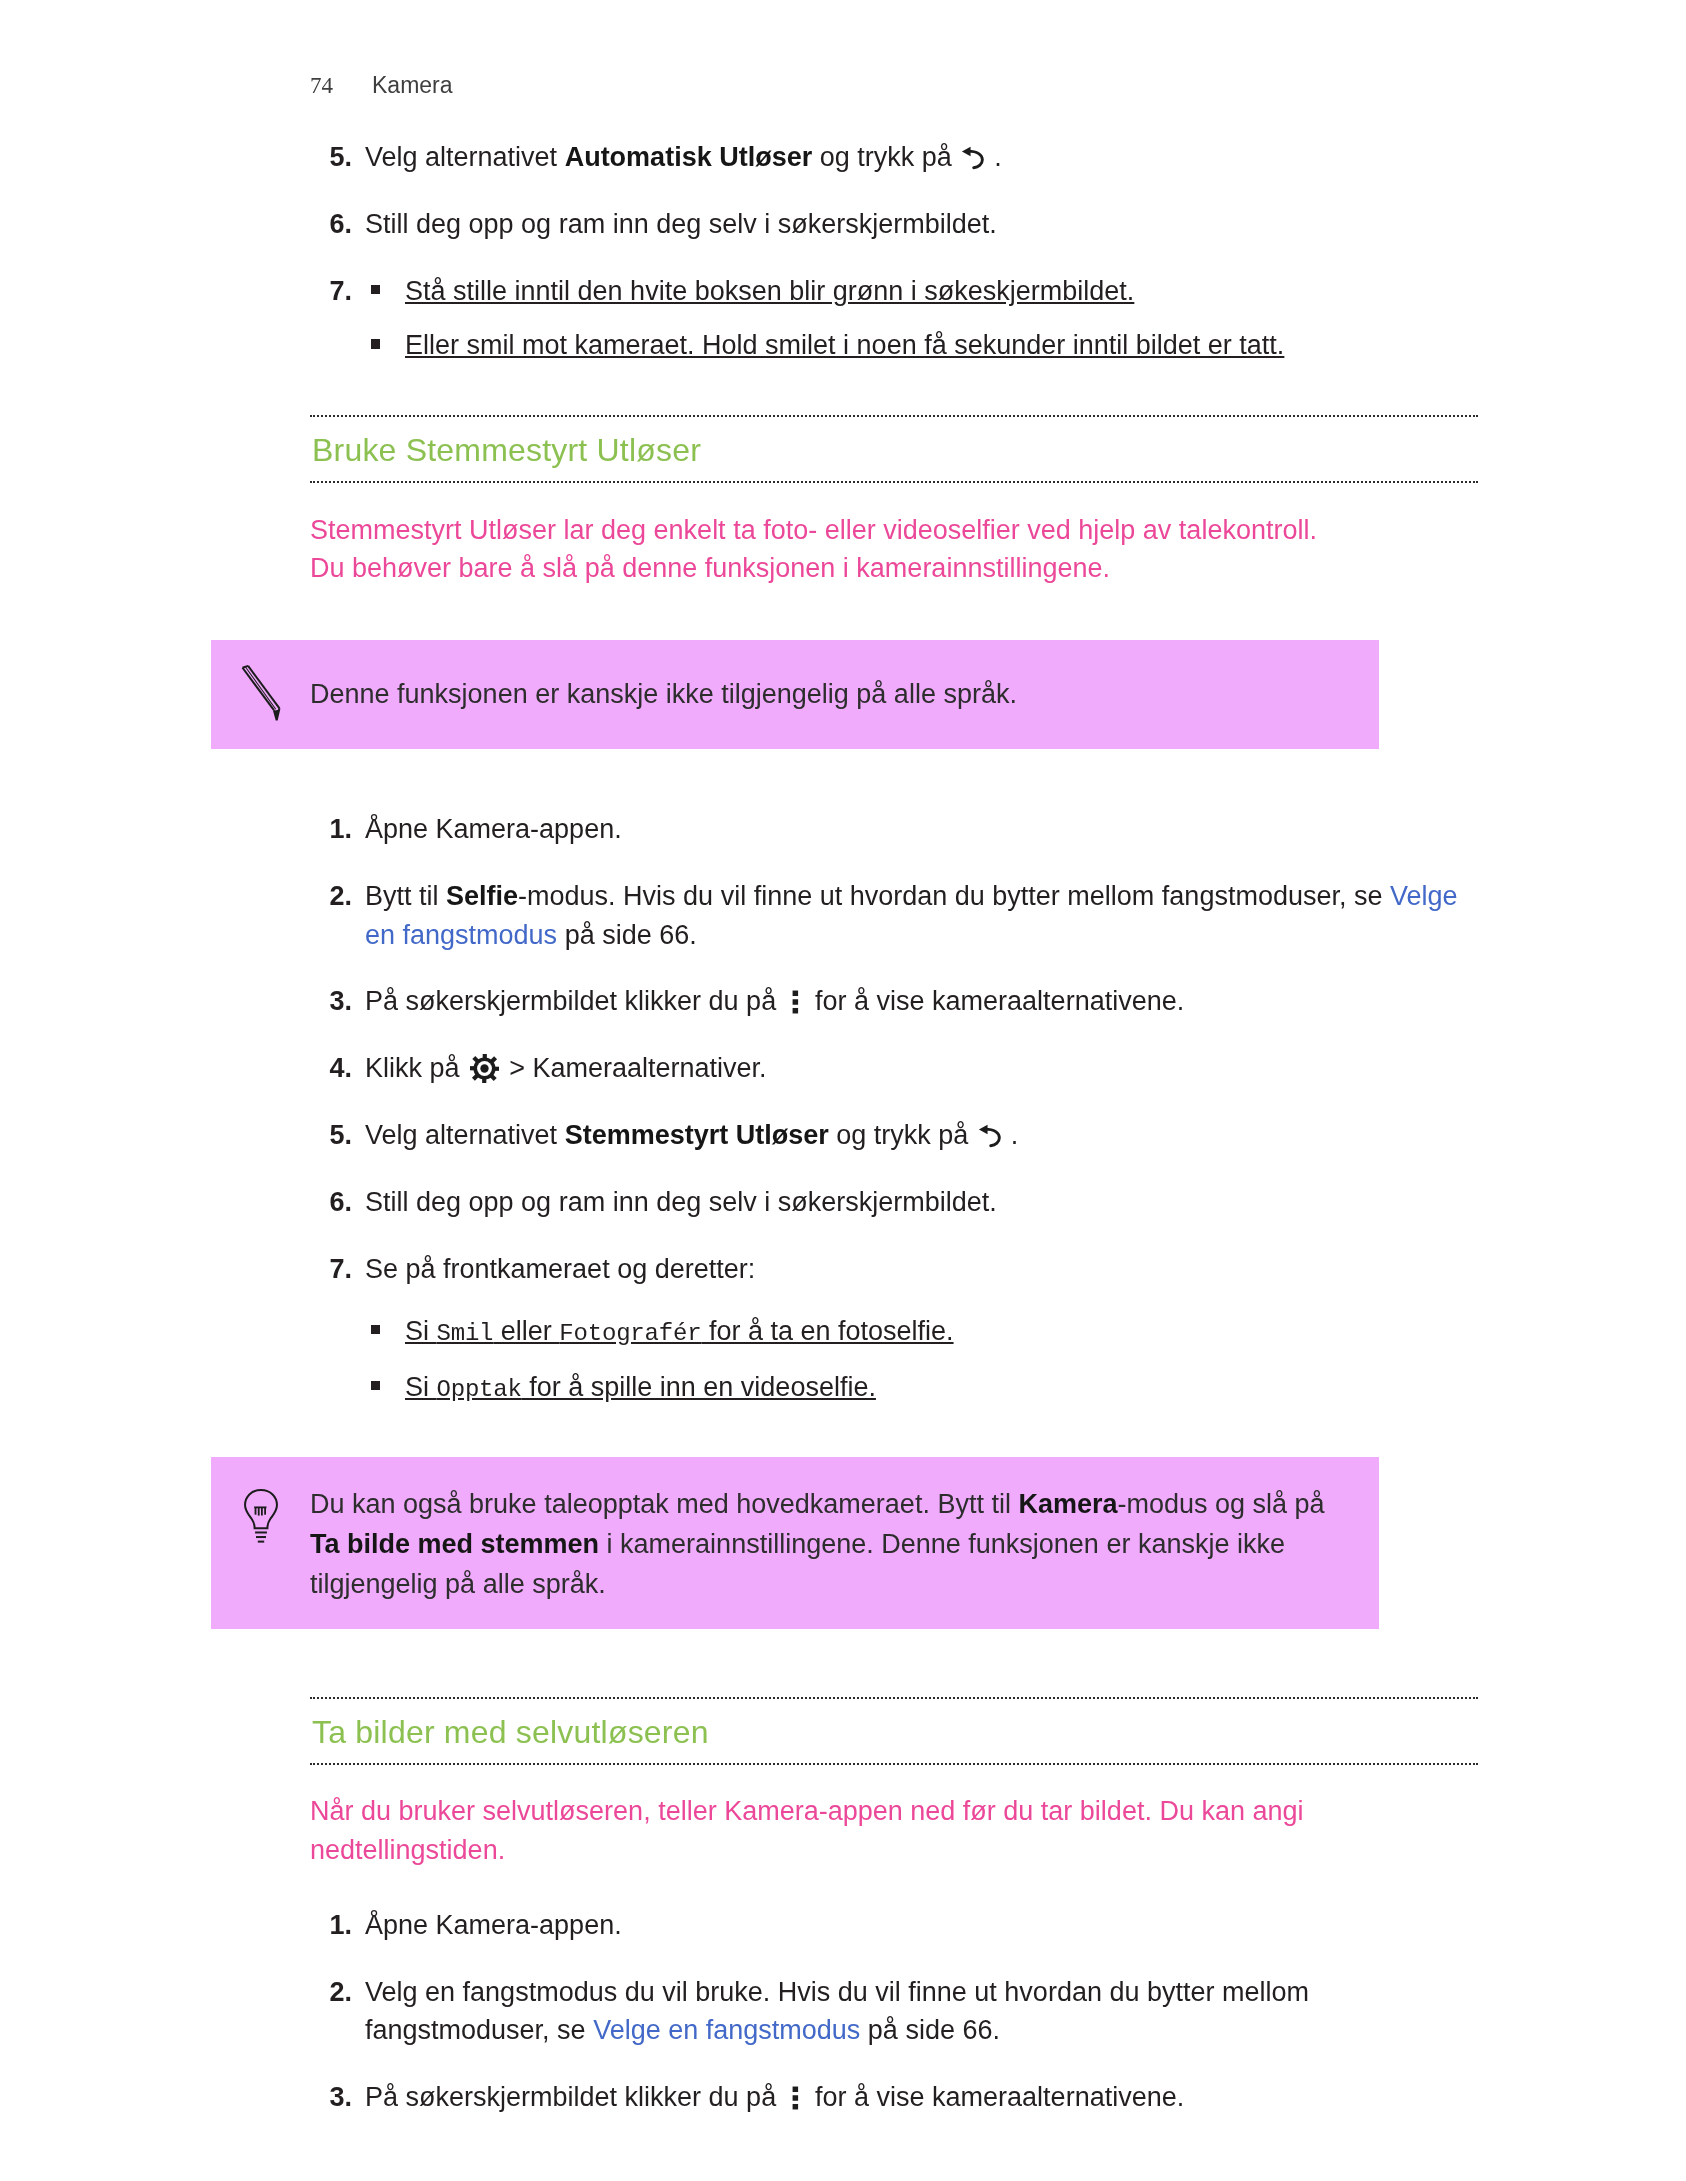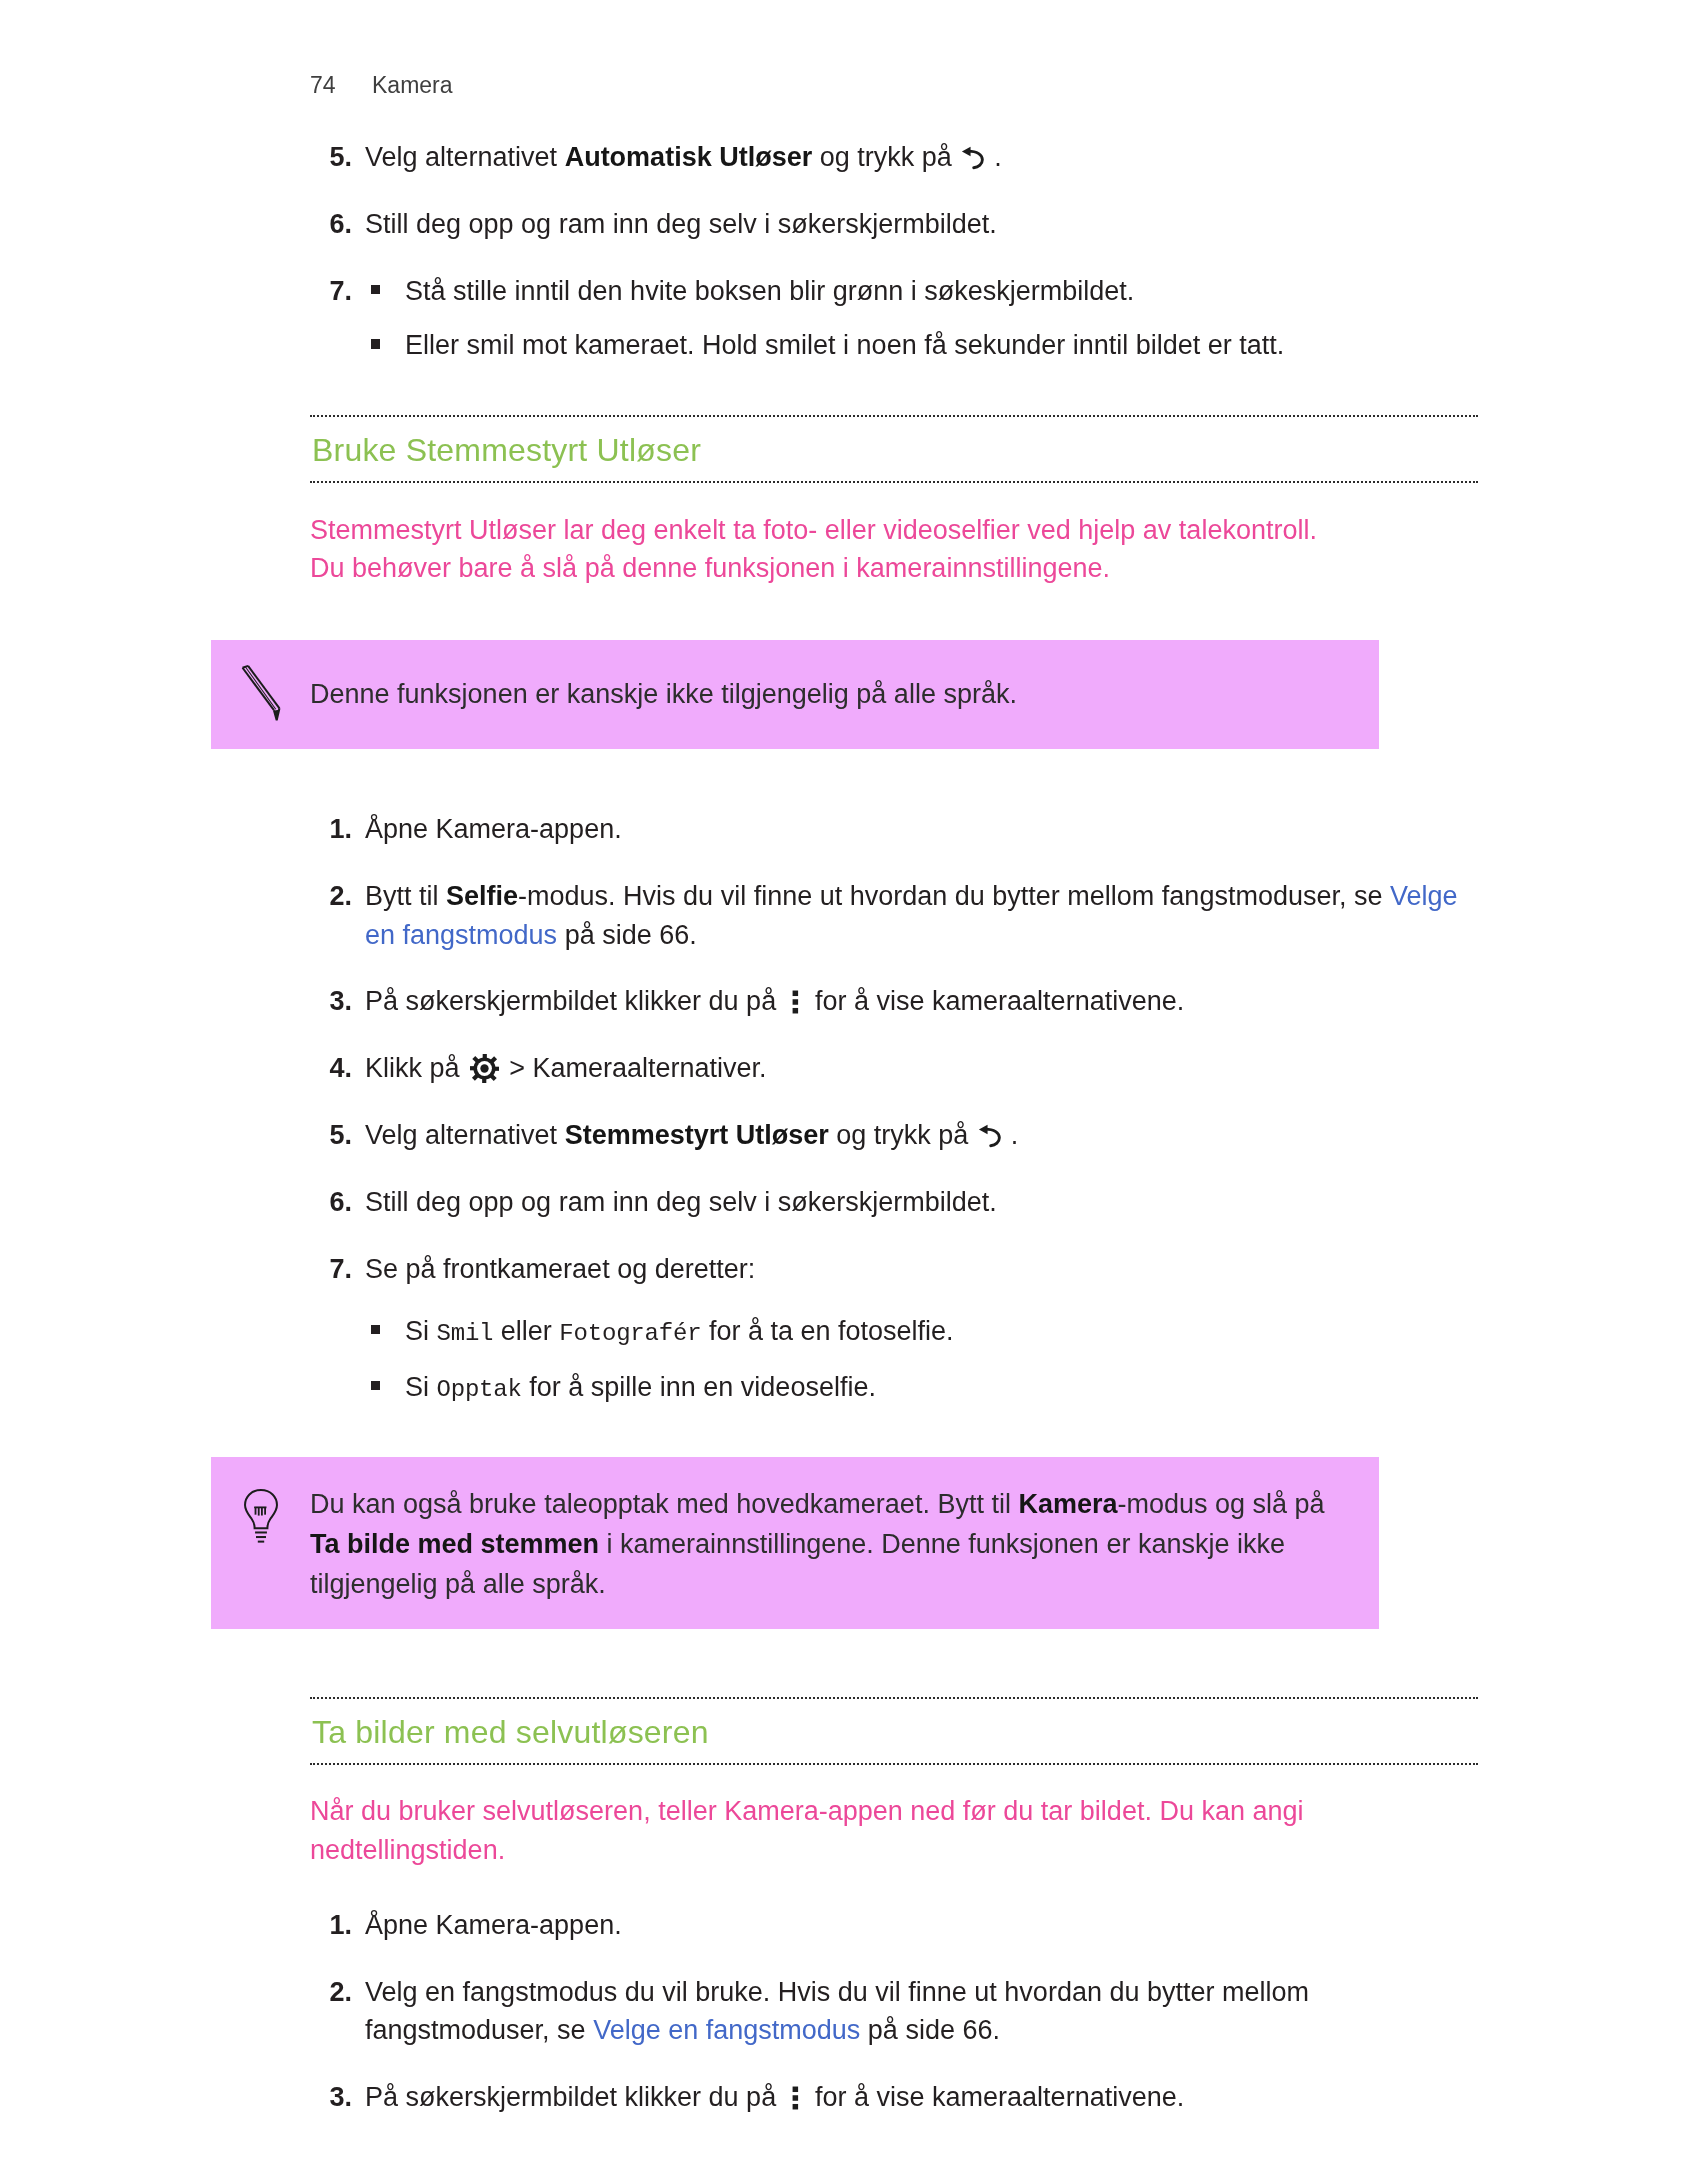--- a/index.html
+++ b/index.html
@@ -26,21 +26,21 @@
   .page-header {
     position: absolute;
     top: 72px;
     left: 310px;
     display: flex;
     align-items: baseline;
     gap: 0;
     font-size: 23px;
     color: #3f3f3f;
   }
-  .page-header .pg-num { width: 62px; }
+  .page-header .pg-num { width: 62px; font-family: Liberation Serif, serif; }
   .page-header .pg-sec { }
 
   
   .content {
     position: absolute;
     top: 138px;
     left: 310px;
     width: 1168px;
   }
 
@@ -65,20 +65,21 @@
     width: 42px;
     text-align: right;
     font-weight: bold;
     font-size: 27px;
     color: #231f20;
   }
 
   ul.bullets {
     margin-top: 24px;
     margin-bottom: 0;
+    text-decoration: underline;
   }
   ul.bullets > li {
     position: relative;
     padding-left: 40px;
     margin-bottom: 16.5px;
     font-size: 27px;
     line-height: 1.42;
   }
   ul.bullets > li > .sq {
     position: absolute;

